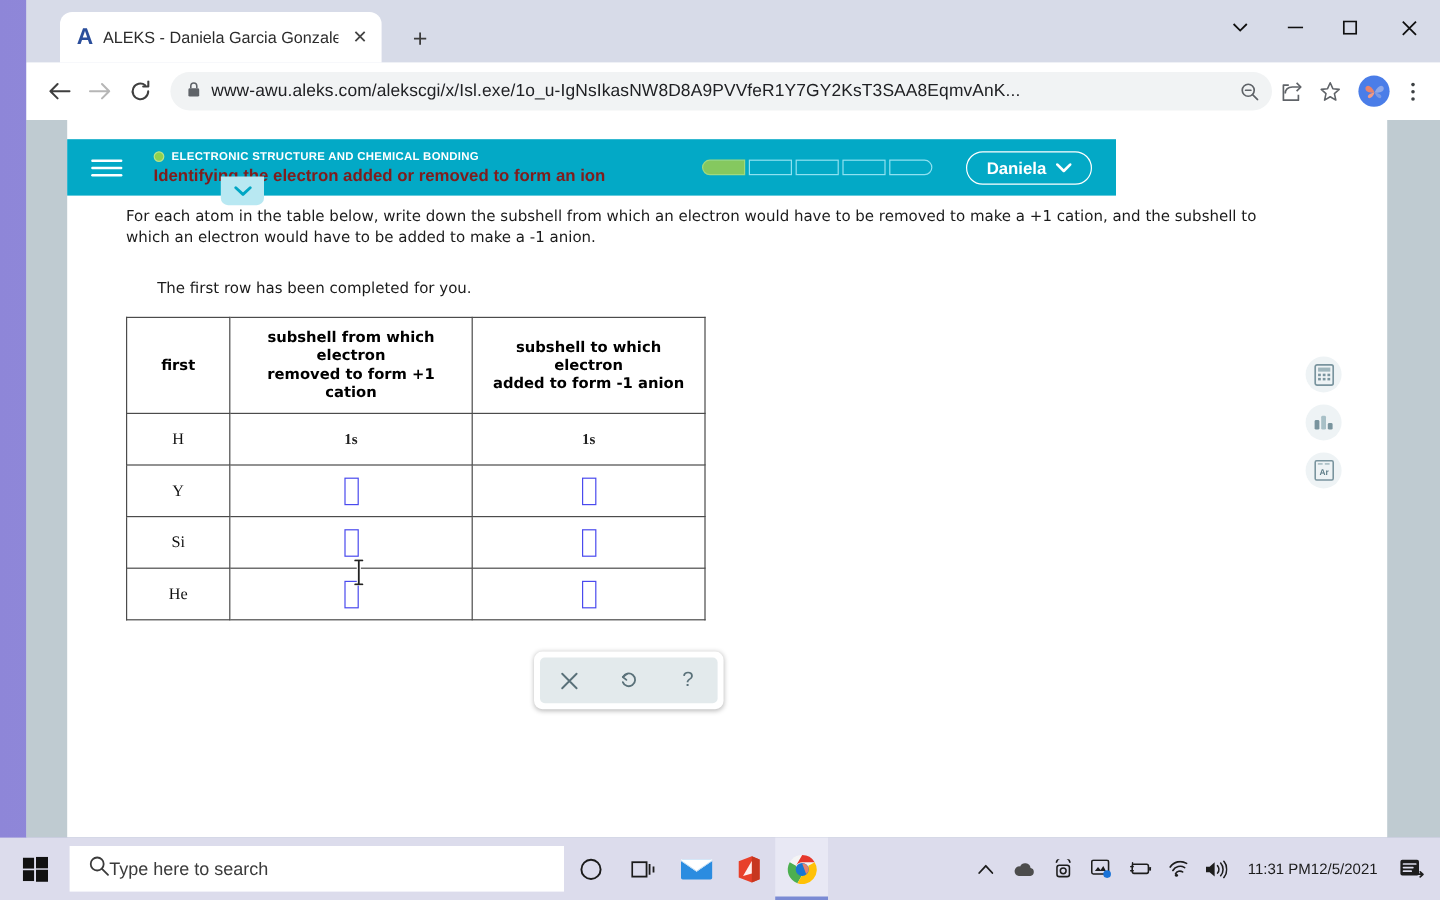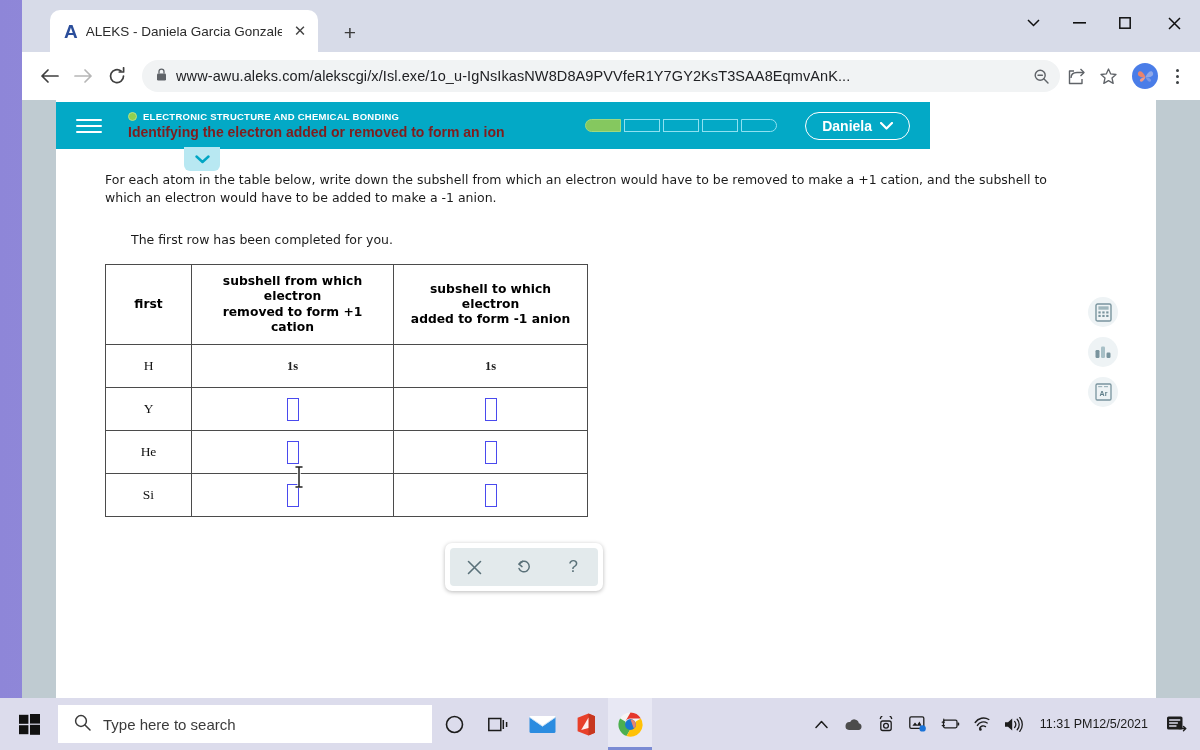--- a/index.html
+++ b/index.html
@@ -101,21 +101,21 @@
     position:absolute; left:0; top:100px; width:100%; height:598px;
     background:#bfcbd1; overflow:hidden;
   }
   #page {
     position:absolute; left:34px; top:0; width:1100px; height:100%;
     background:#ffffff;
   }
 
   
   #aleksheader {
-    position:absolute; left:0; top:2px; width:874px; height:47px;
+    position:absolute; left:0; top:16px; width:874px; height:47px;
     background:#03a9c6;
     display:flex; align-items:center;
   }
   .hamburger {
     width:30px;height:30px;margin-left:20px;
     display:flex;flex-direction:column;justify-content:center;gap:4px;
     flex:none;
   }
   .hamburger i { display:block;height:2px;background:#fff;border-radius:1px; }
   .hamburger i:nth-child(1){width:26px;}
@@ -237,22 +237,22 @@
   #taskbar {
     position:absolute; left:0; bottom:0; width:1200px; height:52px;
     background:#dcdcec;
     display:flex; align-items:center;
   }
   #startbtn {
     width:58px;height:52px;display:flex;align-items:center;justify-content:center;
     flex:none;
   }
   #searchbox {
-    width:374px;height:38px;background:#ffffff;
-    display:flex;align-items:center;gap:12px;padding:0 16px;
+    width:412px;height:38px;background:#ffffff;
+    display:flex;align-items:center;padding:0 16px;
     flex:none;
   }
   #searchbox .ph { font-size:15px;color:#3b3b3b; }
   .tbtn {
     width:44px;height:52px;display:flex;align-items:center;justify-content:center;
     flex:none; color:#1b1b1b;
   }
   .tbtn.active { background:#e8e8f4; box-shadow:inset 0 -3px 0 #7b8bd4; }
   #tray {
     margin-left:auto; display:flex; align-items:center; gap:0; padding-right:6px;
@@ -439,26 +439,26 @@
                 <td class="sym">H</td>
                 <td class="ans">1s</td>
                 <td class="ans">1s</td>
               </tr>
               <tr>
                 <td class="sym">Y</td>
                 <td><span class="inputbox"></span></td>
                 <td><span class="inputbox"></span></td>
               </tr>
               <tr>
-                <td class="sym">He</td>
+                <td class="sym">Si</td>
                 <td><span class="inputbox"></span></td>
                 <td><span class="inputbox"></span></td>
               </tr>
               <tr>
-                <td class="sym">Si</td>
+                <td class="sym">He</td>
                 <td><span class="inputbox"></span></td>
                 <td><span class="inputbox"></span></td>
               </tr>
             </tbody>
           </table>
 
           <div id="actionbar">
             <div class="inner">
               <div class="abtn">
                 <svg width="15" height="15" viewBox="0 0 15 15">

